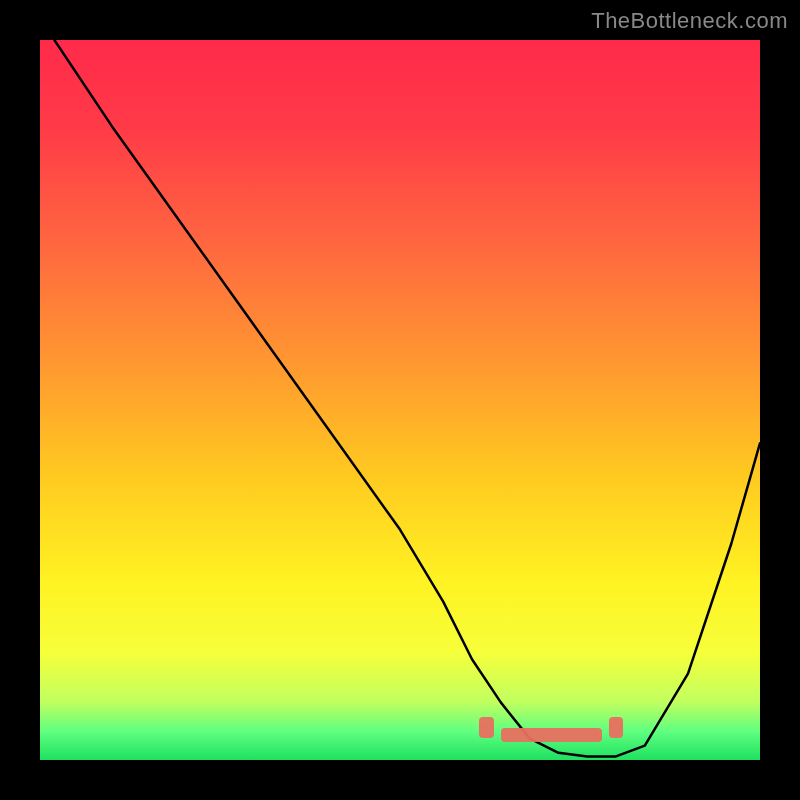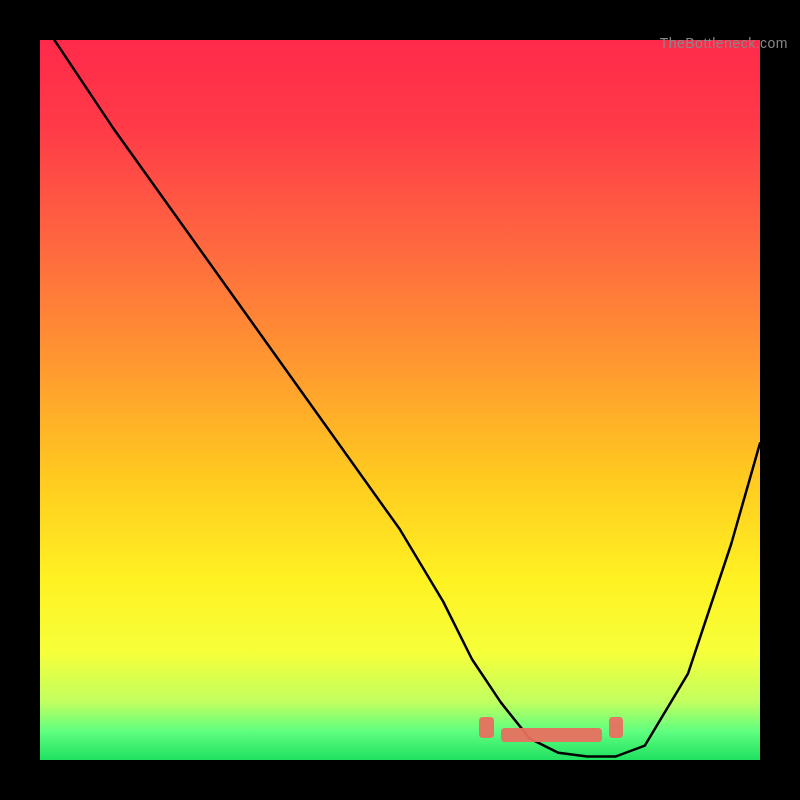--- a/index.html
+++ b/index.html
@@ -8,25 +8,24 @@
     height: 800px;
     background: #000;
     position: relative;
     font-family: Arial, sans-serif;
   }
   .watermark {
     position: absolute;
     top: 8px;
     right: 12px;
     color: #888;
-    font-size: 14px;
+    font-size: 22px;
     font-weight: normal;
     z-index: 10;
     letter-spacing: 0.5px;
-    margin-top: 27px;
   }
   .plot-area {
     position: absolute;
     left: 40px;
     top: 40px;
     width: 720px;
     height: 720px;
     background: linear-gradient(to bottom,
       #ff2a4a 0%,
       #ff3a48 12%,

